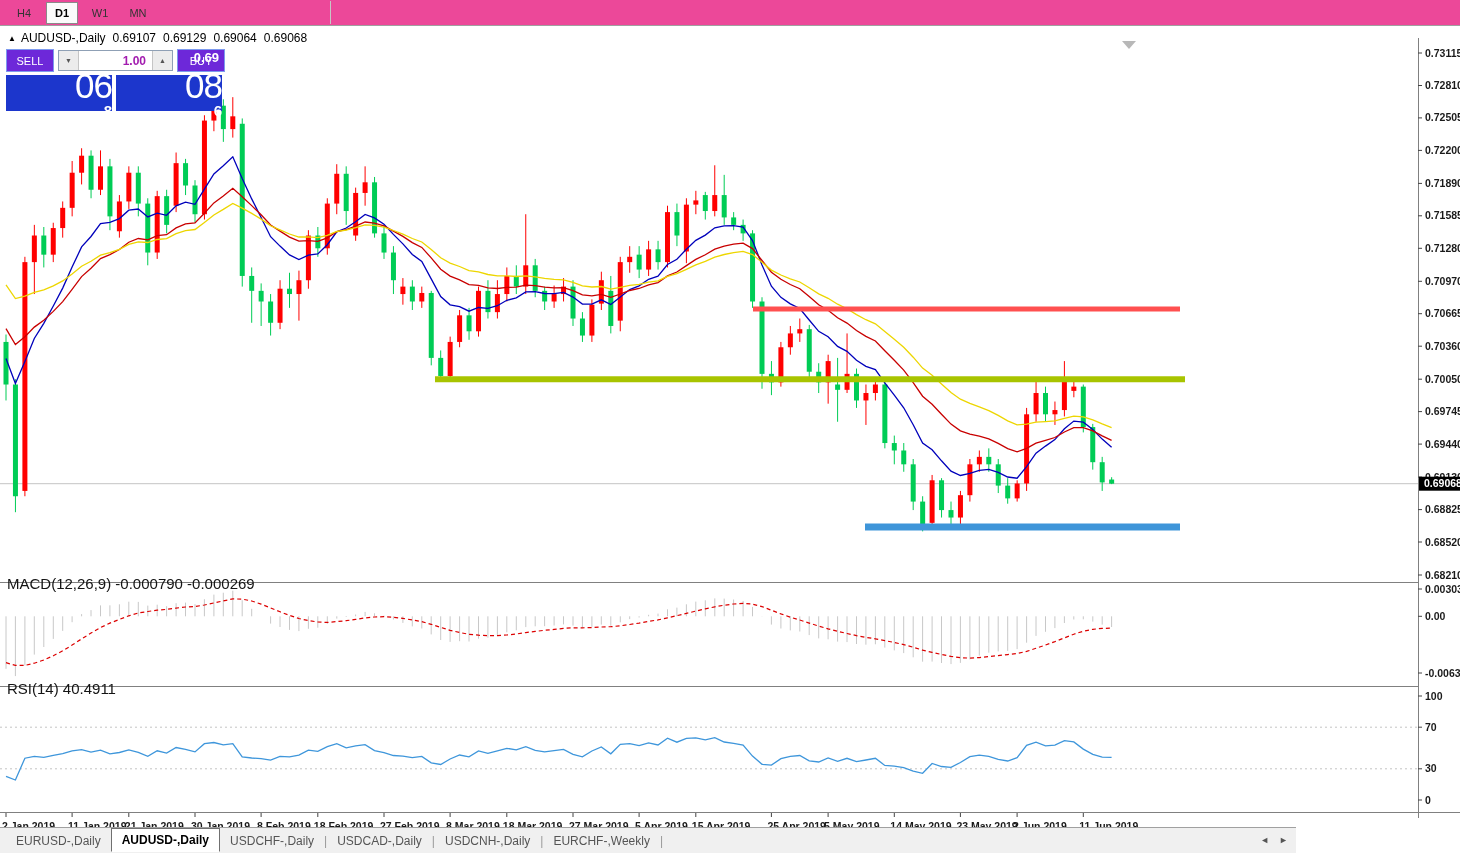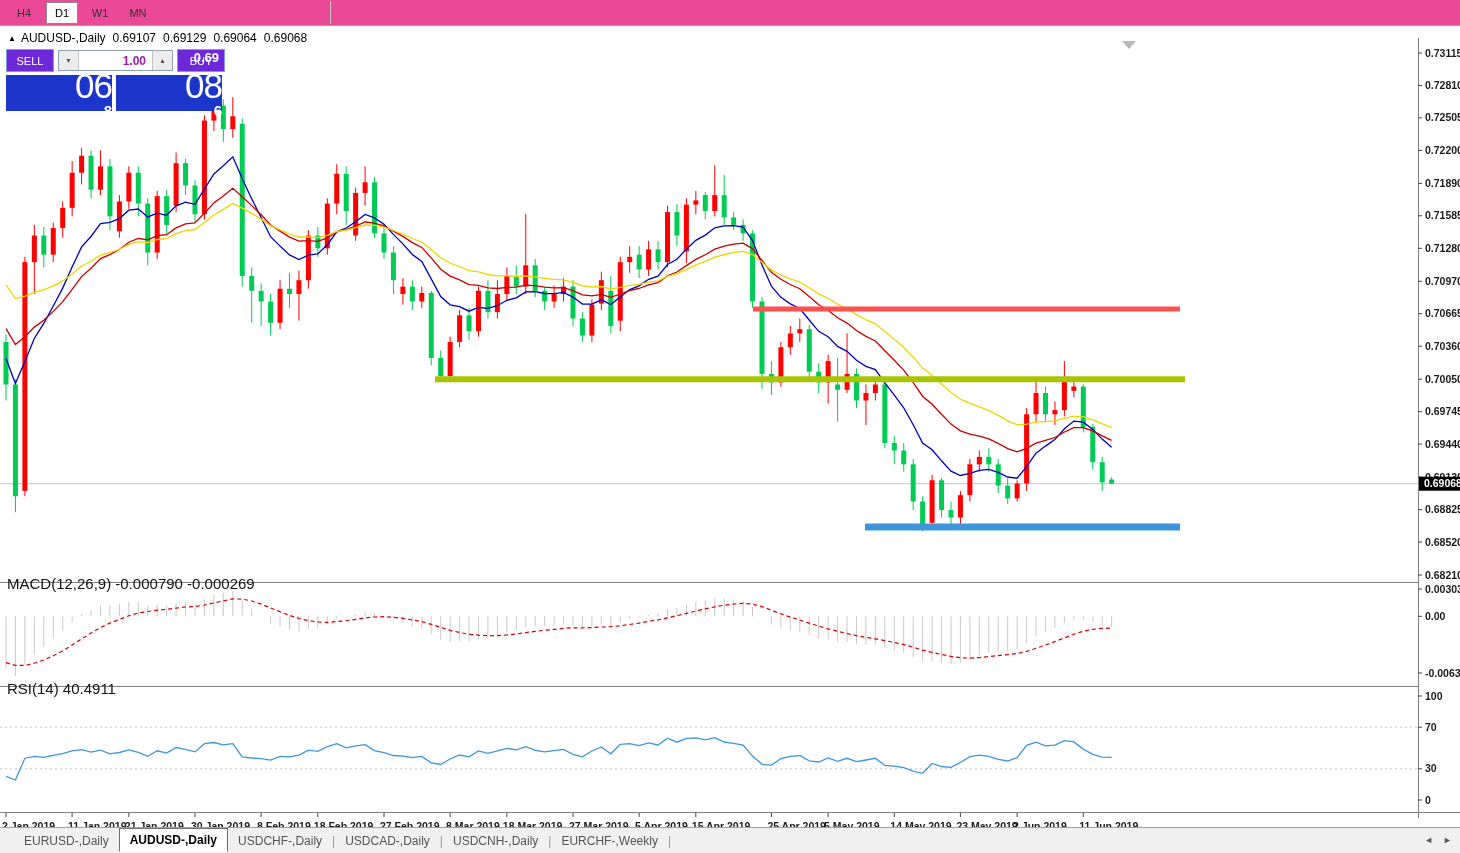--- a/index.html
+++ b/index.html
@@ -5,21 +5,21 @@
   html,body{margin:0;padding:0;}
   body{width:1460px;height:853px;overflow:hidden;background:#fff;
        font-family:"Liberation Sans",sans-serif;position:relative;}
   #chart-wrap{position:absolute;left:0;top:12px;width:1460px;height:853px;z-index:1;}
   
   .toolbar{position:absolute;left:0;top:0;width:1460px;height:26px;background:#ec4899;
            border-bottom:1px solid #A0A0A0;box-sizing:border-box;z-index:5;
            display:flex;align-items:center;padding-left:8px;}
   .tf-btn{min-width:24px;height:20px;padding:0 3px;margin-right:6px;font-size:11px;color:#333;
           display:flex;align-items:center;justify-content:center;border:1px solid transparent;}
-  .tf-btn.active{background:#FBFBFB;border:1px solid #8A8A8A;color:#000;}
+  .tf-btn.active{background:#FBFBFB;border:1px solid #8A8A8A;color:#000;font-weight:bold;}
   .toolbar-sep{position:absolute;left:330px;top:1px;width:1px;height:23px;background:#C6C6C6;}
   
   .title-row{position:absolute;left:8px;top:31px;z-index:4;font-size:12px;color:#000;
              display:flex;align-items:center;white-space:nowrap;}
   .title-row .mk{font-size:8px;margin-right:5px;color:#000;}
   .title-row span.v{margin-left:7px;}
   
   .trade{position:absolute;left:6px;top:49px;width:219px;z-index:4;}
   .trade-top{display:flex;height:23px;align-items:stretch;}
   .btn-sell,.btn-buy{width:48px;background:#6d28d9;border:1px solid #7D9AEF;color:#fff;
@@ -32,23 +32,23 @@
   .price-box{width:106px;height:36px;background:#1C36CC;color:#fff;display:flex;align-items:flex-end;
              justify-content:center;box-sizing:border-box;padding-bottom:1px;flex-direction:column;}
   .p-small{font-size:13px;font-weight:bold;margin:0 3px 5px 0;}
   .p-big{font-size:35px;line-height:32px;font-weight:400;letter-spacing:-1px;}
   .p-sup{font-size:15px;font-weight:bold;margin:0 0 16px 1px;}
   
   .ind-label{position:absolute;left:7px;font-size:15px;color:#141414;z-index:3;white-space:nowrap;}
   #macd-label{top:575px;}
   #rsi-label{top:680px;}
   
-  .tabs{position:absolute;left:0;top:827px;width:1460px;height:26px;background:#F0F0F0;
+  .tabs{position:absolute;left:0;top:827px;width:1296px;height:26px;background:#F0F0F0;
         border-top:1px solid #A0A0A0;box-sizing:border-box;z-index:5;
-        display:flex;align-items:center;padding-left:14px;font-size:12px;color:#555;}
+        display:flex;align-items:center;padding-left:6px;font-size:12px;color:#555;}
   .tab{padding:4px 10px;white-space:nowrap;}
   .tab.active{background:#FFF;border:1px solid #707070;border-bottom:1px solid #FFF;
               color:#000;font-weight:bold;margin-top:-2px;}
   .tab-sep{color:#999;}
   .tab-scroll{position:absolute;right:8px;top:7px;display:flex;gap:10px;color:#555;font-size:9px;}
   .tab-scroll span{cursor:default;}
 </style>
 </head>
 <body>
 

